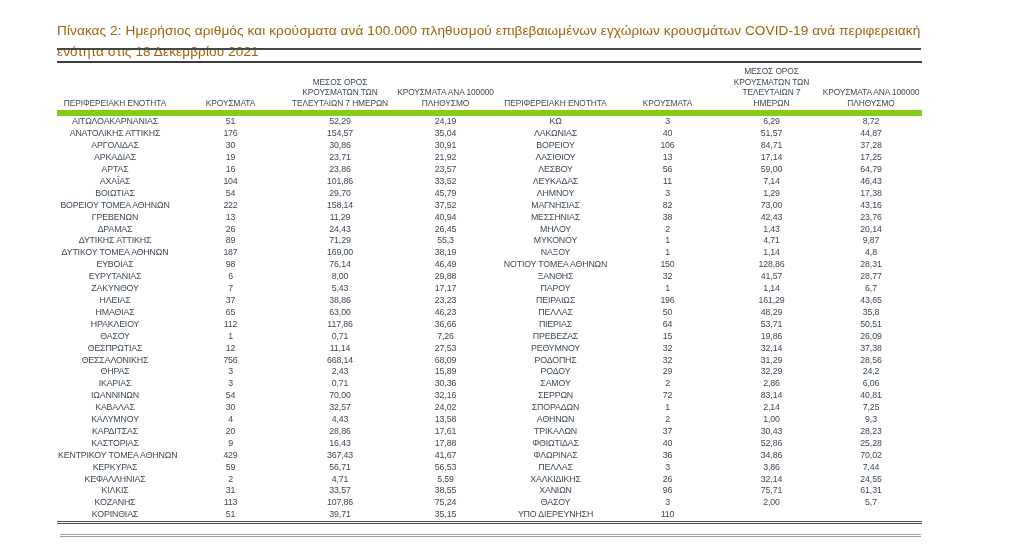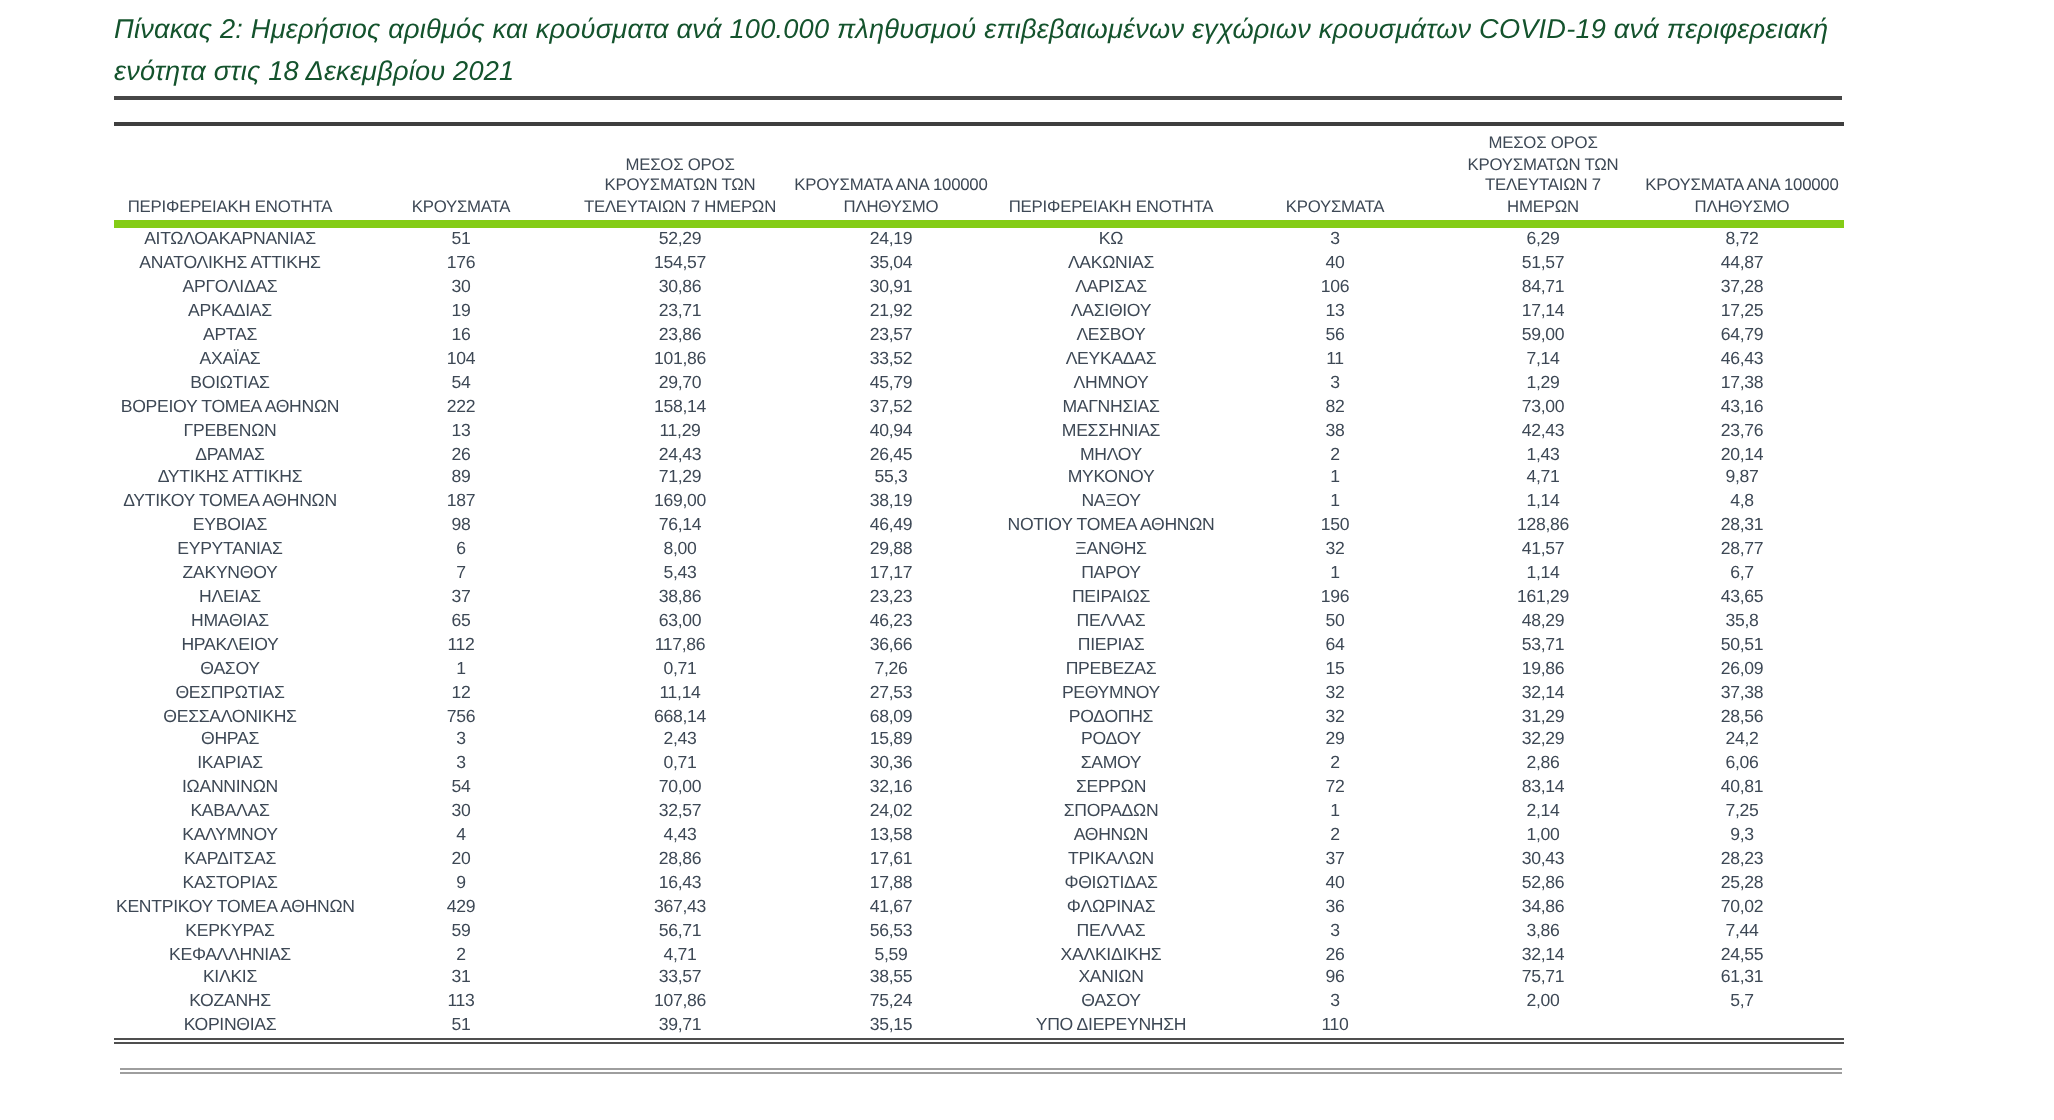--- a/index.html
+++ b/index.html
@@ -3,37 +3,37 @@
 <meta charset="utf-8">
 <style>
   * { box-sizing: border-box; margin: 0; padding: 0; }
   html, body { background: #ffffff; }
   body {
     width: 1027px; height: 560px; overflow: hidden;
     font-family: "Liberation Sans", sans-serif;
   }
   .page { position: relative; width: 1027px; height: 560px; background: #fff; }
   .doc-title {
-    position: absolute; left: 57px; top: 5px; width: 874px;
-    font-size: 13.6px; line-height: 20.5px; color: #14532d; letter-spacing: 0.1px; font-style: italic;
+    position: absolute; left: 57px; top: 21px; width: 874px;
+    font-size: 13.6px; line-height: 20.5px; color: #a16207; letter-spacing: 0.1px;
   }
   .title-rule {
     position: absolute; left: 57px; top: 48px; width: 864px; height: 0;
     border-top: 2px solid #474747;
   }
   table.covid-table {
     position: absolute; left: 57px; top: 61px; width: 865px;
     border-collapse: collapse; table-layout: fixed;
     border-top: 2.5px solid #3e3e3e;
     border-bottom: 3px double #4f4f4f;
   }
   table.covid-table th {
     font-weight: normal; font-size: 8.4px; line-height: 10.6px;
     color: #3d4855; text-align: center; vertical-align: bottom;
-    padding: 3px 1px 2px 1px; border-bottom: 4px solid #84cc16;
+    padding: 3px 1px 2px 1px; border-bottom: 6px solid #84cc16;
     white-space: pre-line; letter-spacing: -0.1px;
   }
   table.covid-table td {
     font-size: 8.8px; line-height: 11.9px; height: 11.9px;
     color: #3d4855; text-align: center; padding: 0 1px;
     white-space: nowrap; letter-spacing: -0.15px;
   }
   .bottom-rule {
     position: absolute; left: 60px; top: 534px; width: 861px; height: 0;
     border-top: 3px double #9e9e9e;
@@ -96,21 +96,21 @@
           <td>ΛΑΚΩΝΙΑΣ</td>
           <td>40</td>
           <td>51,57</td>
           <td>44,87</td>
         </tr>
         <tr>
           <td>ΑΡΓΟΛΙΔΑΣ</td>
           <td>30</td>
           <td>30,86</td>
           <td>30,91</td>
-          <td>ΛΑΡΙΣΑΣ</td>
+          <td>ΒΟΡΕΙΟΥ</td>
           <td>106</td>
           <td>84,71</td>
           <td>37,28</td>
         </tr>
         <tr>
           <td>ΑΡΚΑΔΙΑΣ</td>
           <td>19</td>
           <td>23,71</td>
           <td>21,92</td>
           <td>ΛΑΣΙΘΙΟΥ</td>

